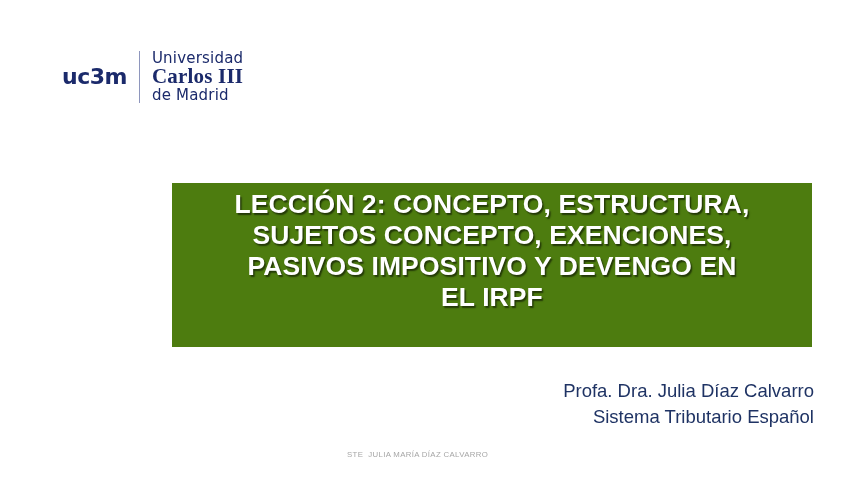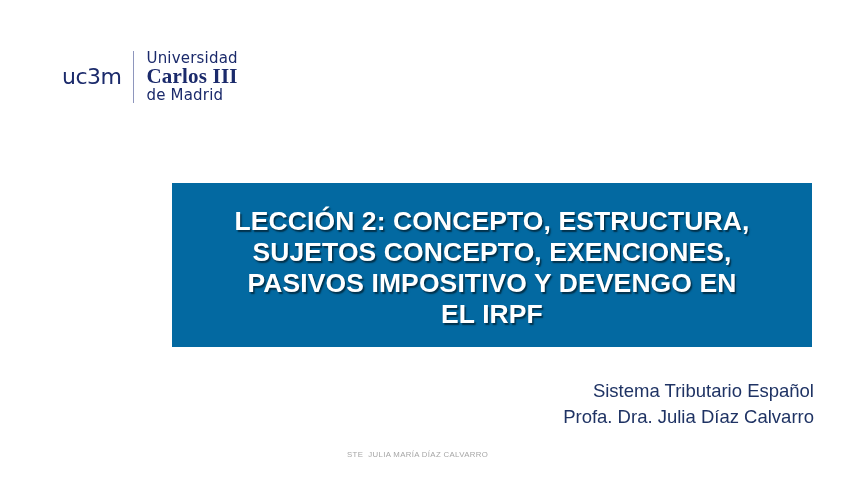--- a/index.html
+++ b/index.html
@@ -26,21 +26,21 @@
   .logo {
     position: absolute;
     left: 62px;
     top: 48px;
     display: flex;
     align-items: center;
     height: 58px;
   }
   .logo-mark {
     font-family: "DejaVu Sans", sans-serif;
-    font-weight: 400;
+    font-weight: 700;
     font-size: 22px;
     letter-spacing: -0.5px;
     color: #1b2a6b;
     line-height: 1;
     padding-right: 12px;
   }
   .logo-divider {
     width: 1px;
     height: 52px;
     background: #8e96bd;
@@ -72,24 +72,24 @@
     letter-spacing: 0.2px;
   }
 
   
   .title-banner {
     position: absolute;
     left: 172px;
     top: 183px;
     width: 640px;
     height: 164px;
-    background: #0369a1;
+    background: #4d7c0f;
     box-sizing: border-box;
     display: flex;
-    align-items: center;
+    align-items: flex-start;
     justify-content: center;
     padding-top: 6px;
   }
   .title-text {
     width: 620px;
     text-align: center;
     color: #ffffff;
     font-family: "Liberation Sans", sans-serif;
     font-weight: 700;
     font-size: 26.5px;
@@ -145,19 +145,19 @@
       <br>
       <span>SUJETOS CONCEPTO, EXENCIONES,</span>
       <br>
       <span>PASIVOS IMPOSITIVO Y DEVENGO EN</span>
       <br>
       <span>EL IRPF</span>
     </div>
   </div>
 
   <div class="subtitle">
+    <span class="subtitle-line">Profa. Dra. Julia Díaz Calvarro</span>
     <span class="subtitle-line">Sistema Tributario Español</span>
-    <span class="subtitle-line">Profa. Dra. Julia Díaz Calvarro</span>
   </div>
 
   <div class="footer">STE  JULIA MARÍA DÍAZ CALVARRO</div>
 
 </div>
 
 </body></html>

